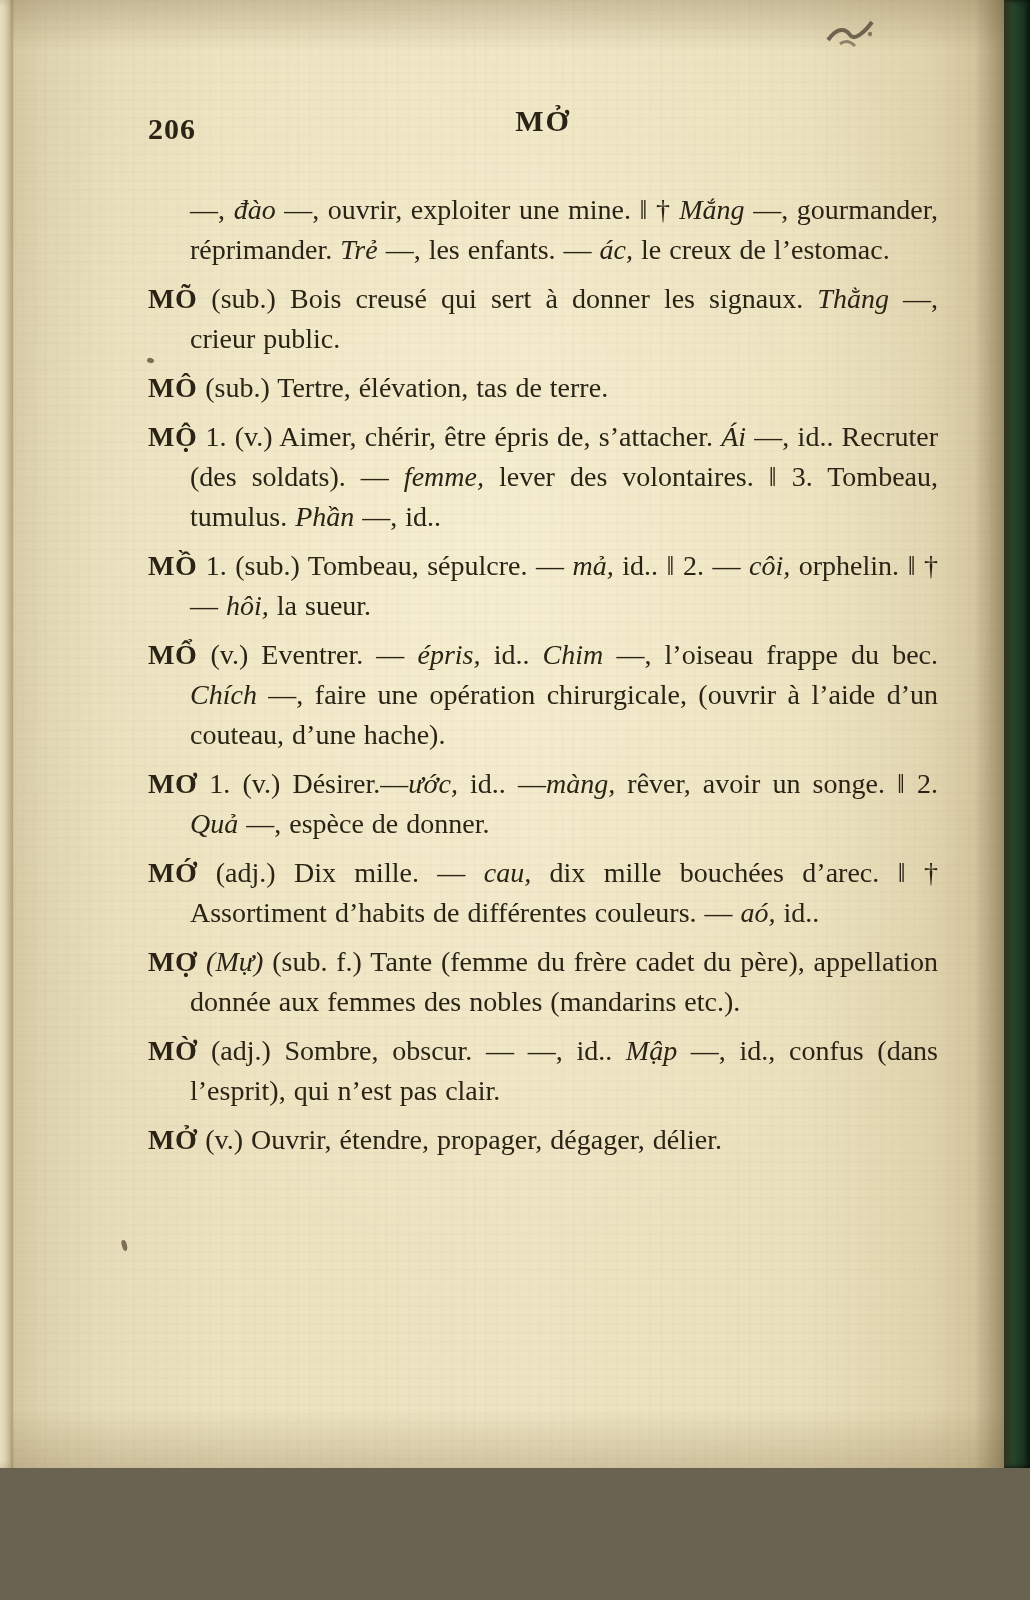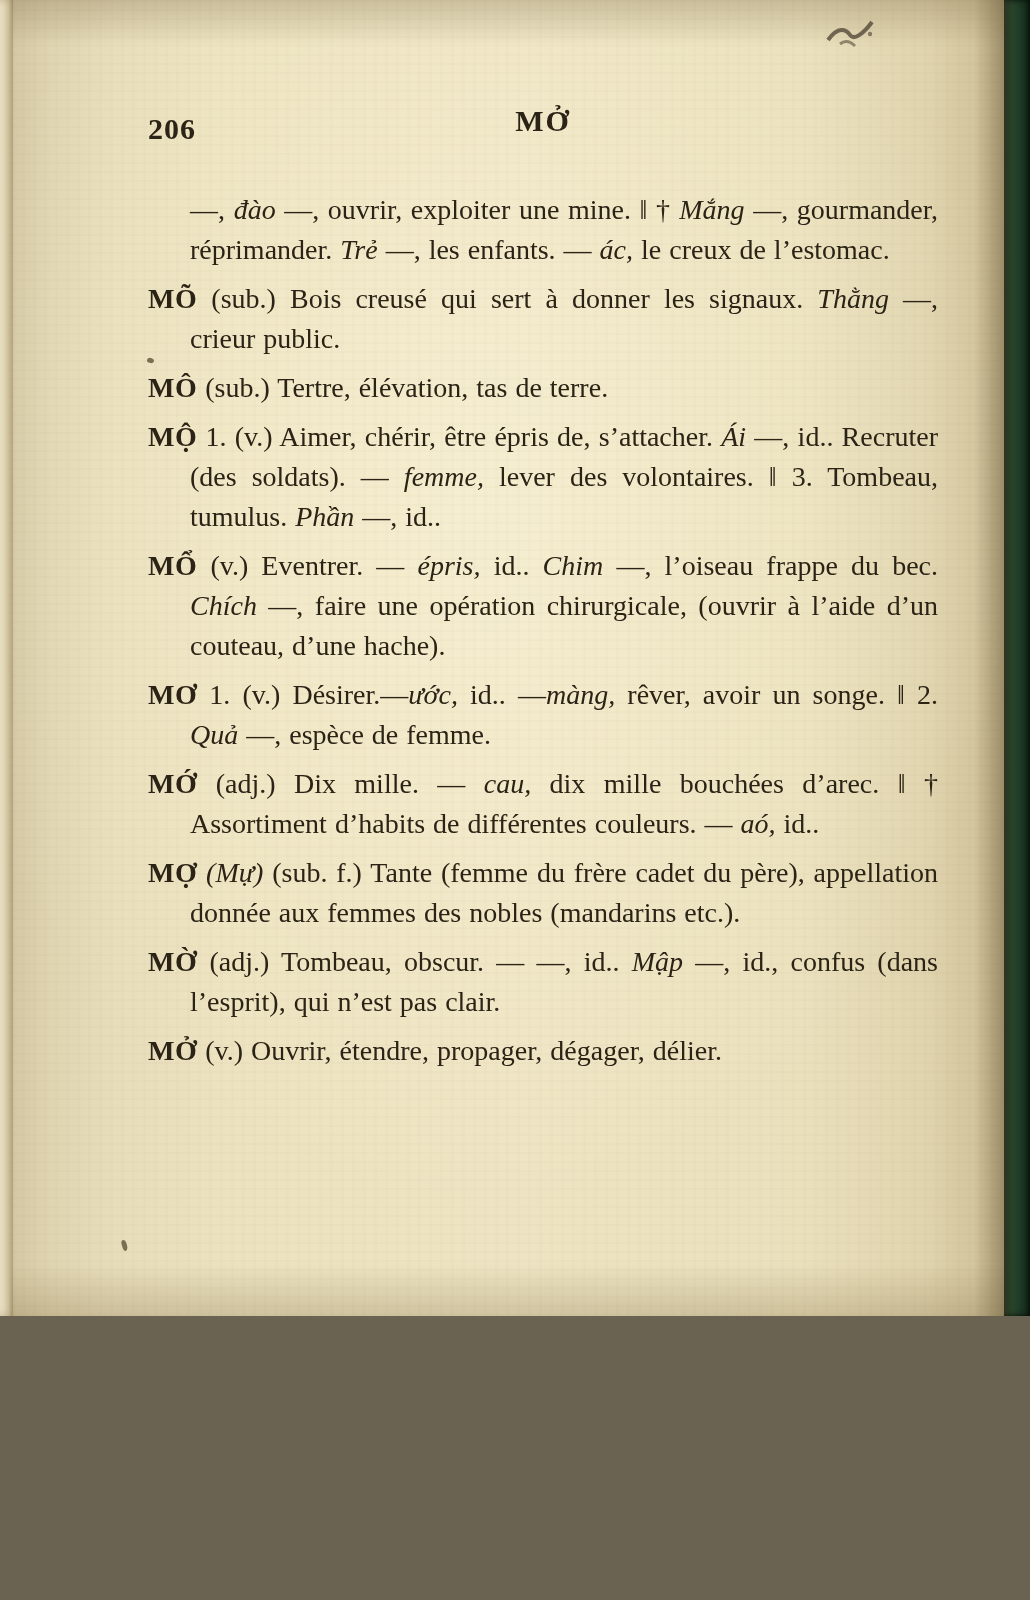--- a/index.html
+++ b/index.html
@@ -1,18 +1,18 @@
 <!DOCTYPE html>
 <html><head>
 <meta charset="utf-8">
 <style>
   html,body{margin:0;padding:0;background:#6b6352;}
   .page{
     position:relative;
-    width:1030px;height:1316px;
+    width:1030px;height:1468px;
     margin:0 auto;
     overflow:hidden;
     font-family:"Liberation Serif","DejaVu Serif",serif;
     background:
       linear-gradient(180deg, rgba(120,100,65,.30) 0, rgba(120,100,65,0) 3.5%),
       linear-gradient(0deg, rgba(130,110,70,.28) 0, rgba(130,110,70,0) 4%),
       radial-gradient(ellipse 760px 980px at 46% 38%, rgba(255,250,224,.45), rgba(255,250,224,0) 72%),
       linear-gradient(90deg,
         #bdae87 0%, #d6caa5 1.6%, #e0d5b1 5%, #e8ddba 11%,
         #ece2bf 22%, #eee4c3 50%, #eae0bc 78%, #e0d4ae 90%,
@@ -95,21 +95,22 @@
   <div class="content">
     <div class="header-row">
       <span class="page-number">206</span>
       <span class="running-head">MỞ</span>
     </div>
     <div class="entries">
         <p class="entry cont"><span>—, </span><span class="it">đào</span><span> —, ouvrir, exploiter une mine. ‖ † </span><span class="it">Mắng</span><span> —, gourmander, réprimander. </span><span class="it">Trẻ</span><span> —, les enfants. — </span><span class="it">ác,</span><span> le creux de l’estomac.</span></p>
         <p class="entry"><span class="head">MÕ</span> <span>(sub.) Bois creusé qui sert à donner les signaux. </span><span class="it">Thằng</span><span> —, crieur public.</span></p>
         <p class="entry"><span class="head">MÔ</span> <span>(sub.) Tertre, élévation, tas de terre.</span></p>
         <p class="entry"><span class="head">MỘ</span> <span>1. (v.) Aimer, chérir, être épris de, s’attacher. </span><span class="it">Ái</span><span> —, id.. Recruter (des soldats). — </span><span class="it">femme,</span><span> lever des volontaires. ‖ 3. Tombeau, tumulus. </span><span class="it">Phần</span><span> —, id..</span></p>
+        <p class="entry"><span class="head">MỒ</span> <span>1. (sub.) Tombeau, sépulcre. — </span><span class="it">mả,</span><span> id.. ‖ 2. — </span><span class="it">côi,</span><span> orphelin. ‖ † — </span><span class="it">hôi,</span><span> la sueur.</span></p>
         <p class="entry"><span class="head">MỔ</span> <span>(v.) Eventrer. — </span><span class="it">épris,</span><span> id.. </span><span class="it">Chim</span><span> —, l’oiseau frappe du bec. </span><span class="it">Chích</span><span> —, faire une opération chirurgicale, (ouvrir à l’aide d’un couteau, d’une hache).</span></p>
-        <p class="entry"><span class="head">MƠ</span> <span>1. (v.) Désirer.—</span><span class="it">ước,</span><span> id.. —</span><span class="it">màng,</span><span> rêver, avoir un songe. ‖ 2. </span><span class="it">Quả</span><span> —, espèce de femme.</span></p>
+        <p class="entry"><span class="head">MƠ</span> <span>1. (v.) Désirer.—</span><span class="it">ước,</span><span> id.. —</span><span class="it">màng,</span><span> rêver, avoir un songe. ‖ 2. </span><span class="it">Quả</span><span> —, espèce de donner.</span></p>
         <p class="entry"><span class="head">MỚ</span> <span>(adj.) Dix mille. — </span><span class="it">cau,</span><span> dix mille bouchées d’arec. ‖ † Assortiment d’habits de différentes couleurs. — </span><span class="it">aó,</span><span> id..</span></p>
         <p class="entry"><span class="head">MỢ</span> <span class="it">(Mự)</span><span> (sub. f.) Tante (femme du frère cadet du père), appellation donnée aux femmes des nobles (mandarins etc.).</span></p>
-        <p class="entry"><span class="head">MỜ</span> <span>(adj.) Tombeau, obscur. — —, id.. </span><span class="it">Mập</span><span> —, id., confus (dans l’esprit), qui n’est pas clair.</span></p>
+        <p class="entry"><span class="head">MỜ</span> <span>(adj.) Sombre, obscur. — —, id.. </span><span class="it">Mập</span><span> —, id., confus (dans l’esprit), qui n’est pas clair.</span></p>
         <p class="entry"><span class="head">MỞ</span> <span>(v.) Ouvrir, étendre, propager, dégager, délier.</span></p>
       </div>
   </div>
 </div>
 
 </body></html>

